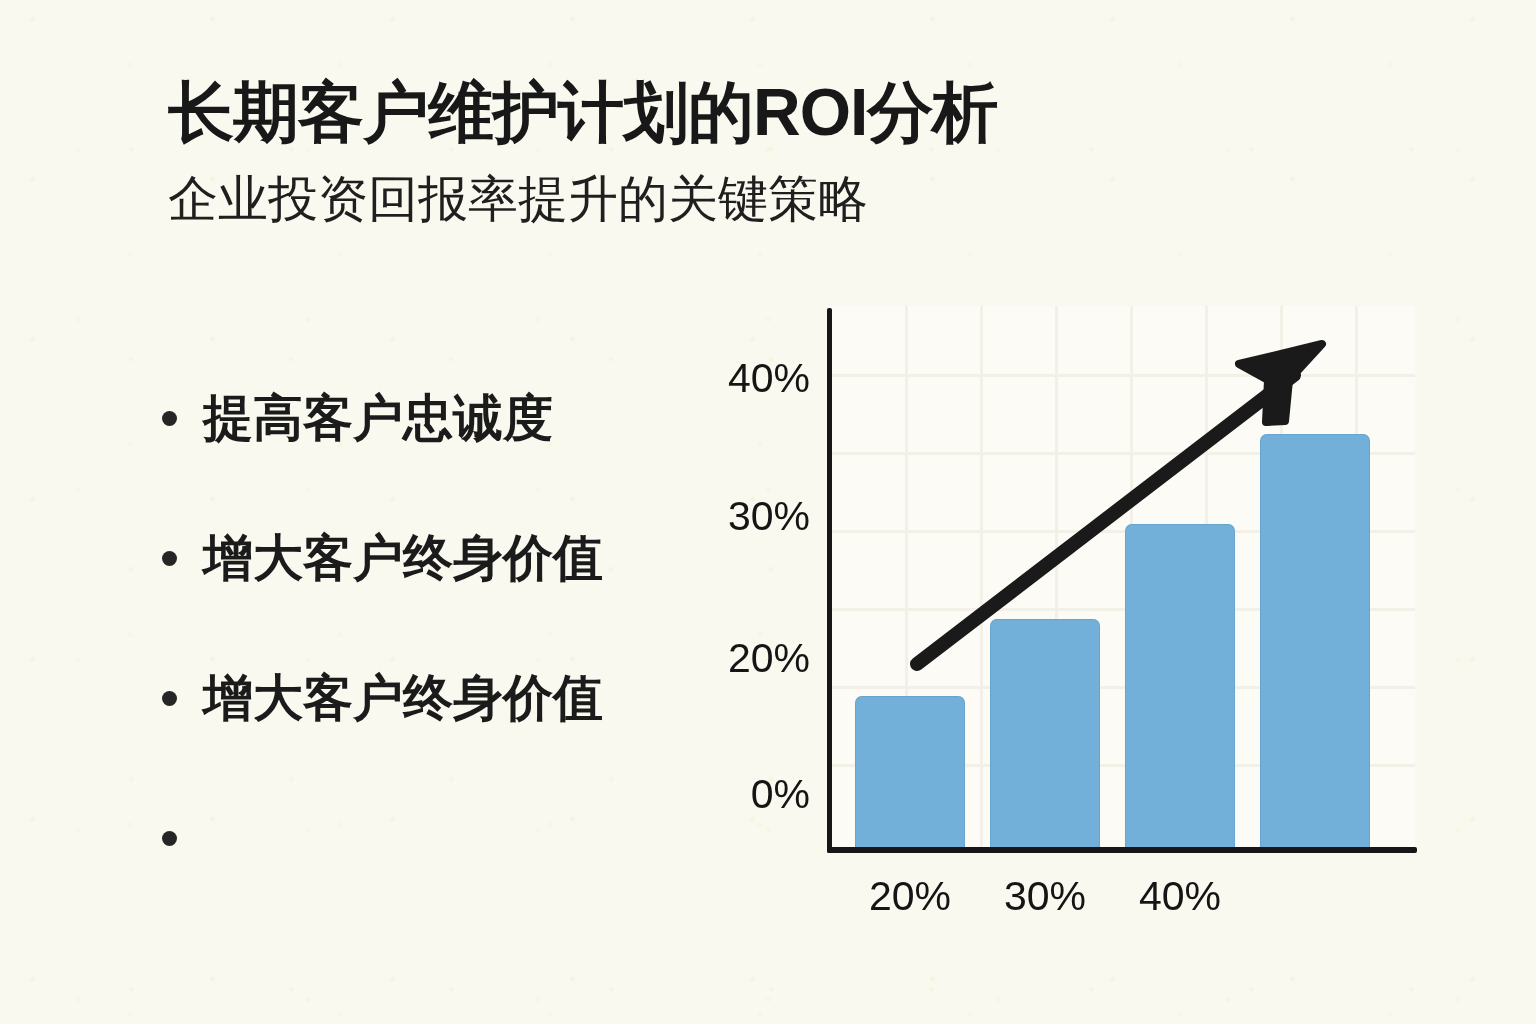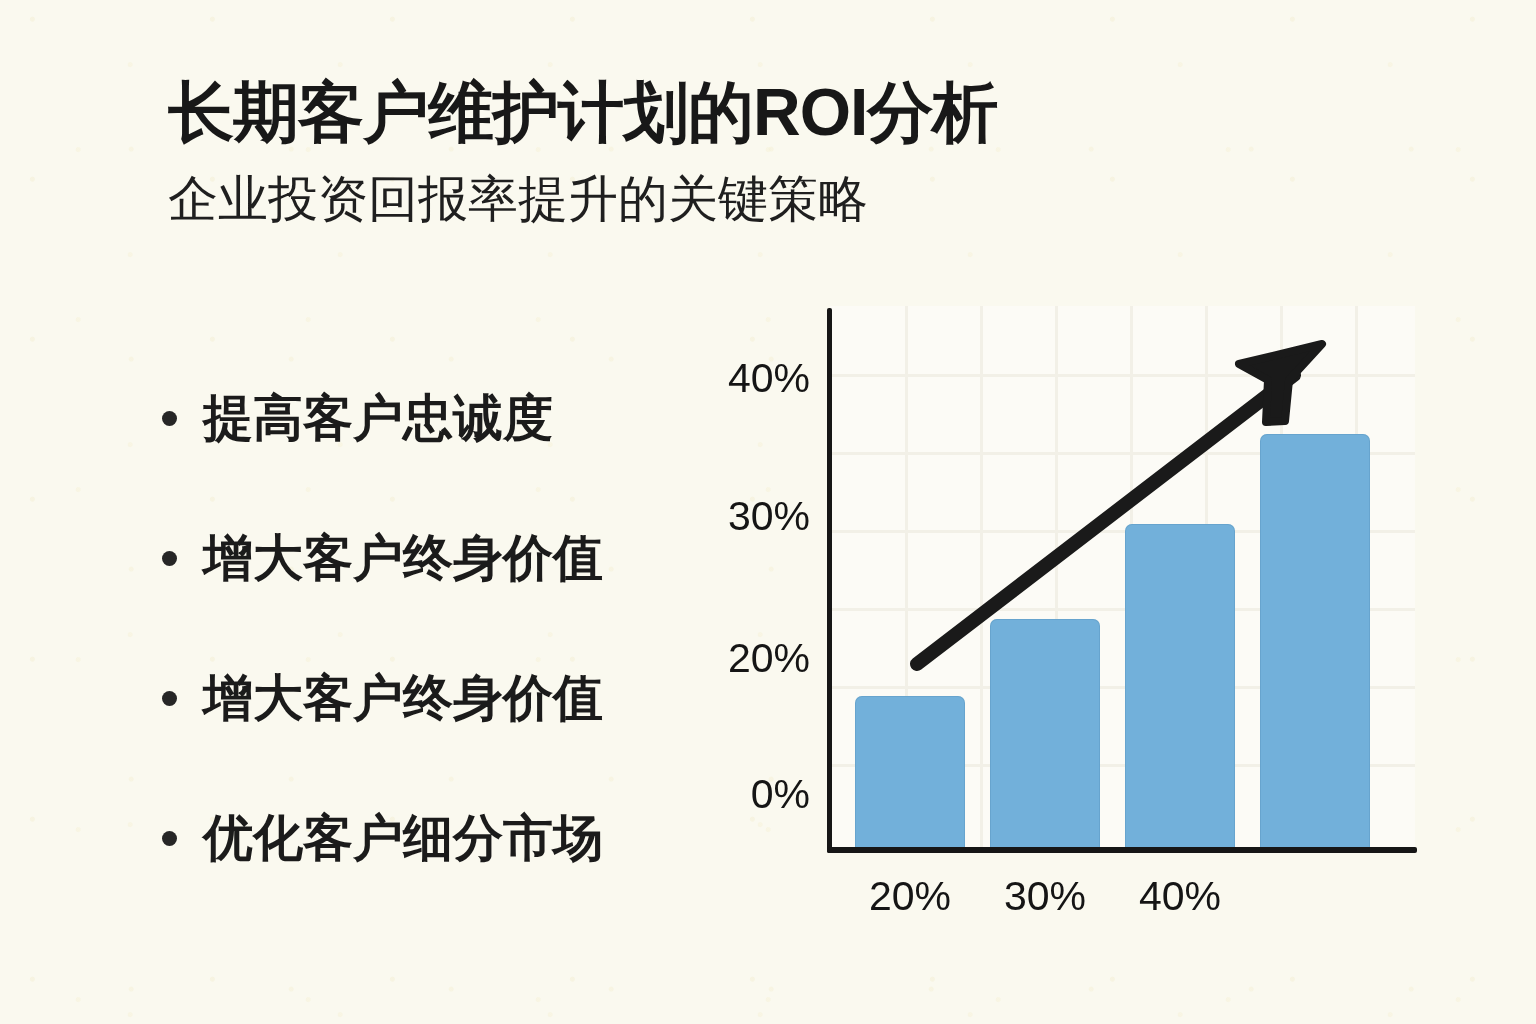--- a/index.html
+++ b/index.html
@@ -198,21 +198,20 @@
       <span class="bullet-text">增大客户终身价值</span>
     </div>
 
     <div class="bullet-row">
       <span class="bullet-dot"></span>
       <span class="bullet-text">增大客户终身价值</span>
     </div>
 
     <div class="bullet-row">
       <span class="bullet-dot"></span>
-      <span class="bullet-text">优化客户细分市场</span>
     </div>
 
   </div>
 
   <div class="chart">
 
     <div class="plot-frame">
       <div class="grid-line-v" style="left:75px;"></div>
       <div class="grid-line-v" style="left:150px;"></div>
       <div class="grid-line-v" style="left:225px;"></div>

